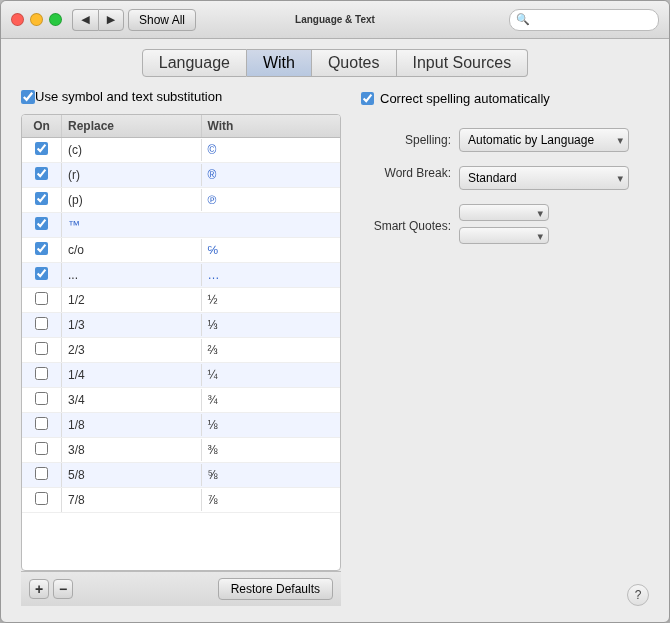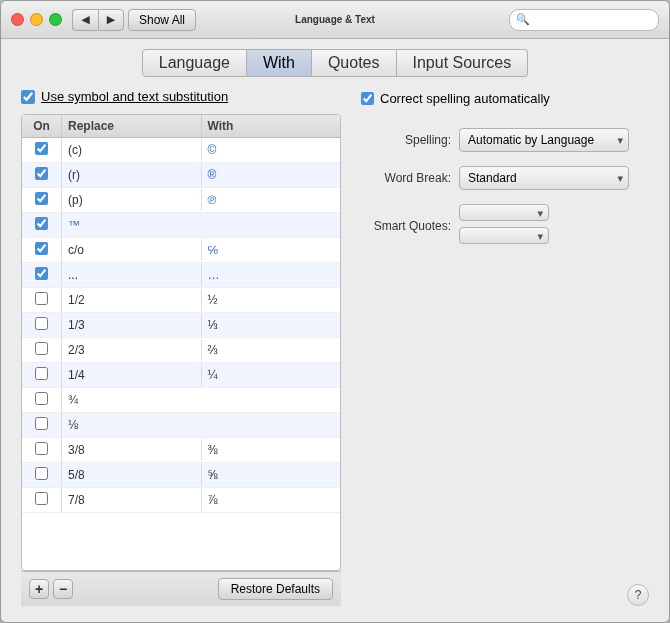--- a/index.html
+++ b/index.html
@@ -138,23 +138,21 @@
       overflow: hidden;
     }
     .left-panel {
       width: 320px;
       display: flex;
       flex-direction: column;
     }
     .checkbox-row {
       display: flex;
       align-items: center;
-      gap: 6px;
       margin-bottom: 10px;
-      text-decoration: underline;
     }
     .checkbox-row input[type=checkbox] {
       width: 14px;
       height: 14px;
     }
     .checkbox-label {
       font-size: 13px;
     }
     .table-wrapper {
       border: 1px solid #bbb;
@@ -289,21 +287,21 @@
       margin-top: auto;
     }
     .spelling-row {
       display: flex;
       align-items: center;
       gap: 8px;
       margin-top: 4px;
     }
     .word-break-row {
       display: flex;
-      align-items: center;
+      align-items: flex-start;
       gap: 8px;
     }
     .smart-quotes-row {
       display: flex;
       align-items: center;
       gap: 8px;
     }
     .quotes-selects {
       display: flex;
       flex-direction: column;
@@ -435,26 +433,28 @@
       <div class="td-on">
         <input type="checkbox" style="width: 13px; height: 13px;">
       </div>
       <div class="td-replace">1/4</div>
       <div class="td-with" style="color:#333">¼</div>
     </div>
             <div class="table-row">
       <div class="td-on">
         <input type="checkbox" style="width: 13px; height: 13px;">
       </div>
+      <div class="td-replace">3/4</div>
       <div class="td-with" style="color:#333">¾</div>
     </div>
             <div class="table-row">
       <div class="td-on">
         <input type="checkbox" style="width: 13px; height: 13px;">
       </div>
+      <div class="td-replace">1/8</div>
       <div class="td-with" style="color:#333">⅛</div>
     </div>
             <div class="table-row">
       <div class="td-on">
         <input type="checkbox" style="width: 13px; height: 13px;">
       </div>
       <div class="td-replace">3/8</div>
       <div class="td-with" style="color:#333">⅜</div>
     </div>
             <div class="table-row">

